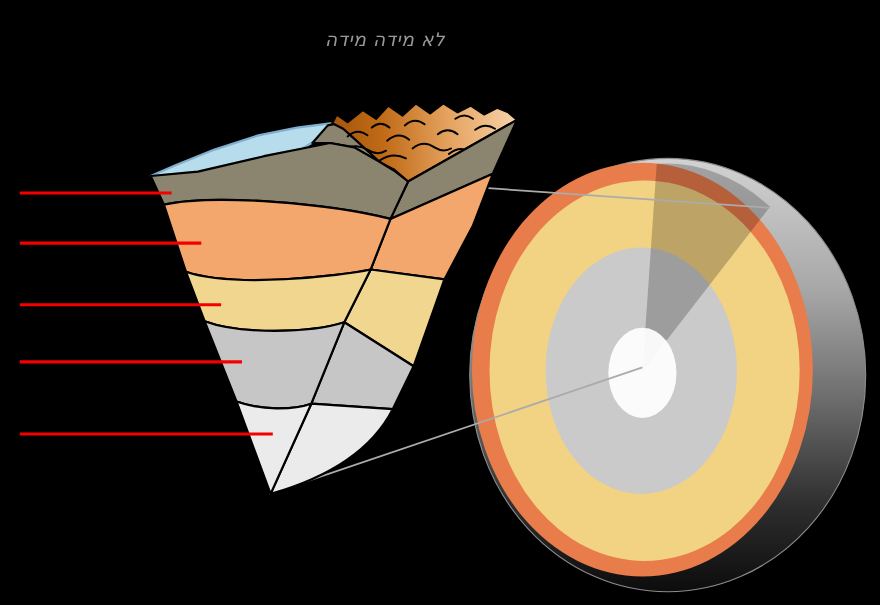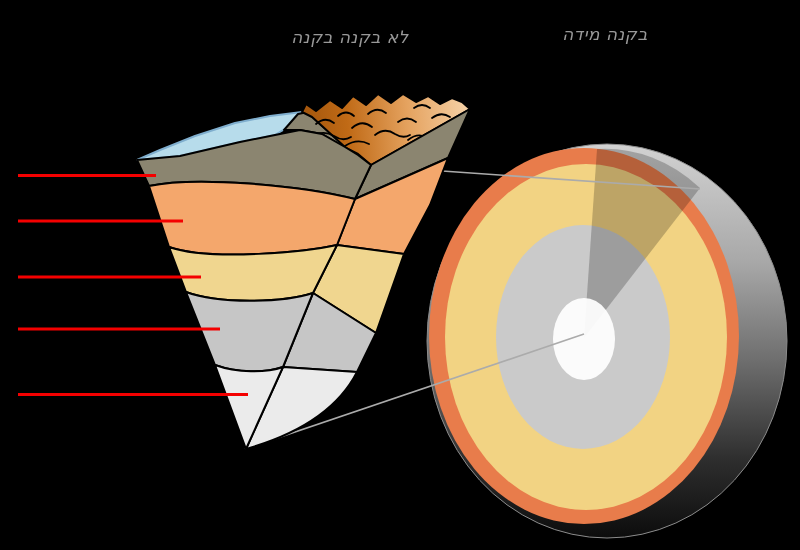--- a/index.html
+++ b/index.html
@@ -101,15 +101,14 @@
 
     <g stroke="#F40000" stroke-width="2.8">
       <line x1="18" y1="175.5" x2="156" y2="175.5"></line>
       <line x1="18" y1="221" x2="183" y2="221"></line>
       <line x1="18" y1="277" x2="201" y2="277"></line>
       <line x1="18" y1="329" x2="220" y2="329"></line>
       <line x1="18" y1="394.5" x2="248" y2="394.5"></line>
     </g>
   </svg>
 
-  <div class="title title-wedge" dir="rtl">לא בקנה בקנה</div>
-  <div class="title title-globe" dir="rtl">בקנה מידה</div>
+  <div class="title title-wedge" dir="rtl">לא מידה מידה</div>
 </div>
 
 </body></html>

